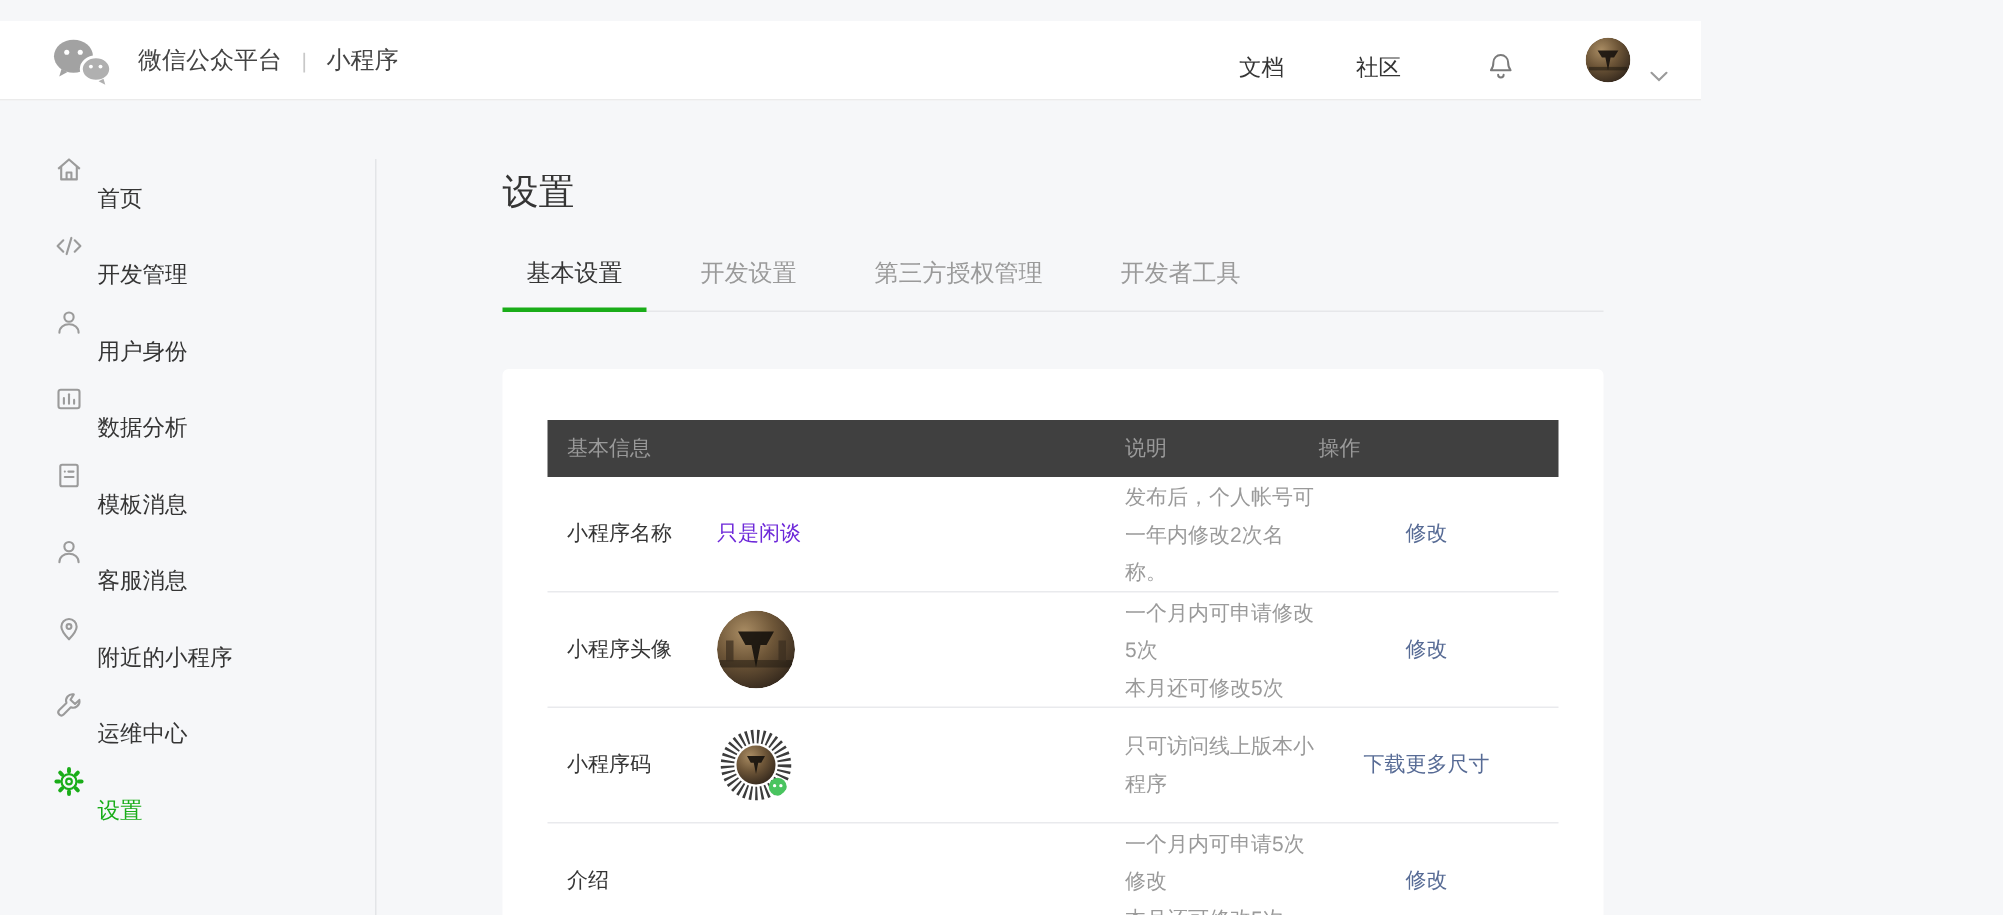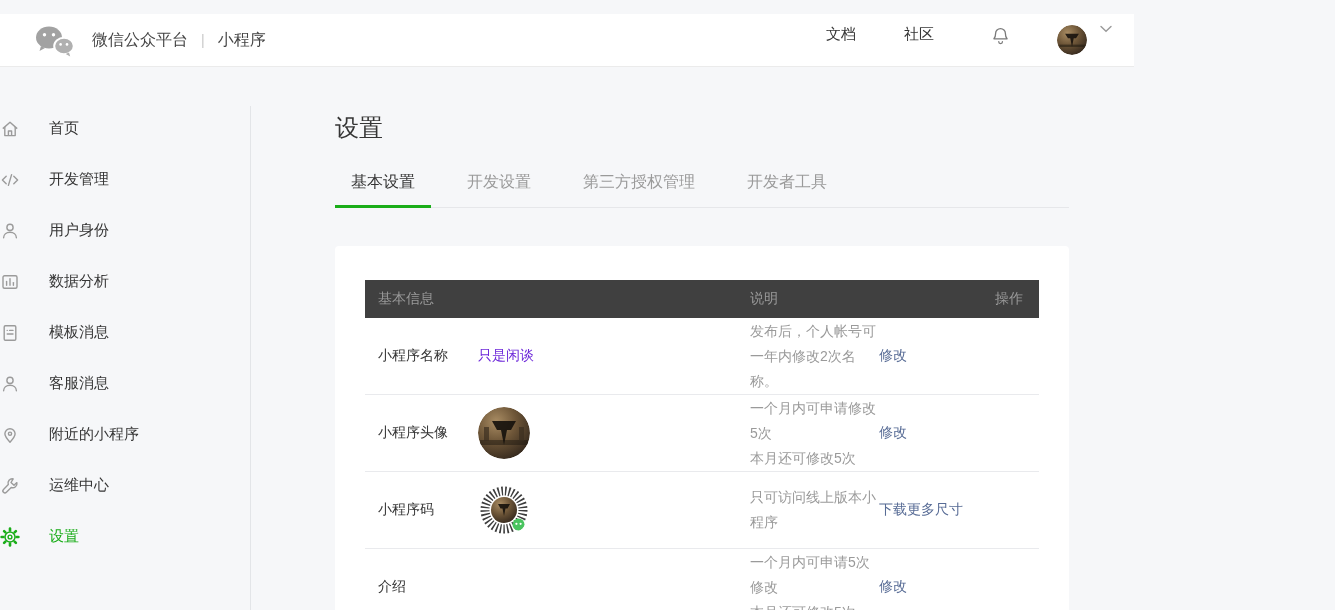--- a/index.html
+++ b/index.html
@@ -5,57 +5,57 @@
   * { margin:0; padding:0; box-sizing:border-box; }
   html,body { width:1335px; height:610px; }
   body { font-family:"Liberation Sans","DejaVu Sans",sans-serif; background:#f6f7f9; color:#353535; }
   .page { position:relative; width:1134px; height:610px; overflow:hidden;margin-top:14px; }
 
   
   .topbar { height:53px; background:#fff; border-bottom:1px solid #ebebeb; display:flex; align-items:center; padding:0 22px 0 33px; }
   .logo { display:flex; align-items:center; margin-right:17px; cursor:pointer; }
   .brand { font-size:16px; color:#444; display:flex; align-items:center; }
   .brand .sep { color:#c8c8c8; margin:0 13px; font-size:14px; }
-  .topnav { margin-left:auto; display:flex; align-items:flex-start; }
+  .topnav { margin-left:auto; display:flex; align-items:flex-end; }
   .topnav-link { font-size:15px; color:#353535; margin-left:48px; cursor:pointer; }
   .bell { margin-left:56px; cursor:pointer; display:flex; align-items:center; }
   .avatar-sm { width:30px; height:30px; border-radius:50%; overflow:hidden; margin-left:46px; cursor:pointer; flex:none; }
   .caret { margin-left:13px; cursor:pointer; display:flex; align-items:center; }
 
   
   .content-wrap { display:flex; height:557px; }
   .v-divider { position:absolute; left:250px; top:92px; bottom:0; width:1px; background:#e3e5e8; }
 
   
   .sidebar { width:250px; flex:none; padding-top:36px; }
-  .side-item { height:51px; display:flex; align-items:center; cursor:pointer; }
+  .side-item { height:51px; display:flex; padding-left:36px; cursor:pointer;flex-direction:column; }
   .side-item .ic { width:20px; height:20px; flex:none; display:flex; align-items:center; justify-content:center; }
   .side-item .lbl { margin-left:29px; font-size:15px; color:#353535; }
   .side-item.active .lbl { color:#1aad19; }
 
   
   .main { flex:1; padding:0 65px 0 85px; }
   .page-title { margin-top:45px; font-size:24px; font-weight:400; color:#353535; }
   .tabs { margin-top:28px; border-bottom:1px solid #e6e7ea; display:flex; gap:20px; }
   .tab { position:relative; padding:0 16px 14px; font-size:16px; color:#9a9a9a; cursor:pointer; }
   .tab.active { color:#353535; }
   .tab.active::after { content:""; position:absolute; left:0; right:0; bottom:-1px; height:3px; background:#1aad19; }
 
   .card { margin-top:38px; background:#fff; border-radius:4px; padding:34px 30px 10px; height:480px; }
 
   .tbl-head { display:grid; grid-template-columns:385px 1fr 160px; align-items:center; height:38px; background:#404040; font-size:14px; color:#9a9a9a; }
   .tbl-head .c1 { padding-left:13px; }
-  .tbl-head .c3 { text-align:right; padding-right:16px; }
+  .tbl-head .c3 { text-align:left; padding-right:16px; }
 
   .tbl-row { display:grid; grid-template-columns:385px 1fr 160px; align-items:center; min-height:77px; border-bottom:1px solid #e9eaed; font-size:14px; }
   .tbl-row .c1 { padding-left:13px; display:flex; align-items:center; }
   .tbl-row .field { width:100px; flex:none; color:#353535; }
   .tbl-row .fval { color:#6d28d9; }
   .tbl-row .desc { color:#9a9a9a; line-height:25px; }
-  .tbl-row .c3 { text-align:left; padding-right:16px; }
+  .tbl-row .c3 { text-align:center; padding-right:16px; }
   .link { color:#576b95; cursor:pointer; }
 
   .photo { width:52px; height:52px; border-radius:50%; overflow:hidden; flex:none; }
 </style>
 </head>
 <body>
 
 <div class="page">
 
   <div class="topbar">

